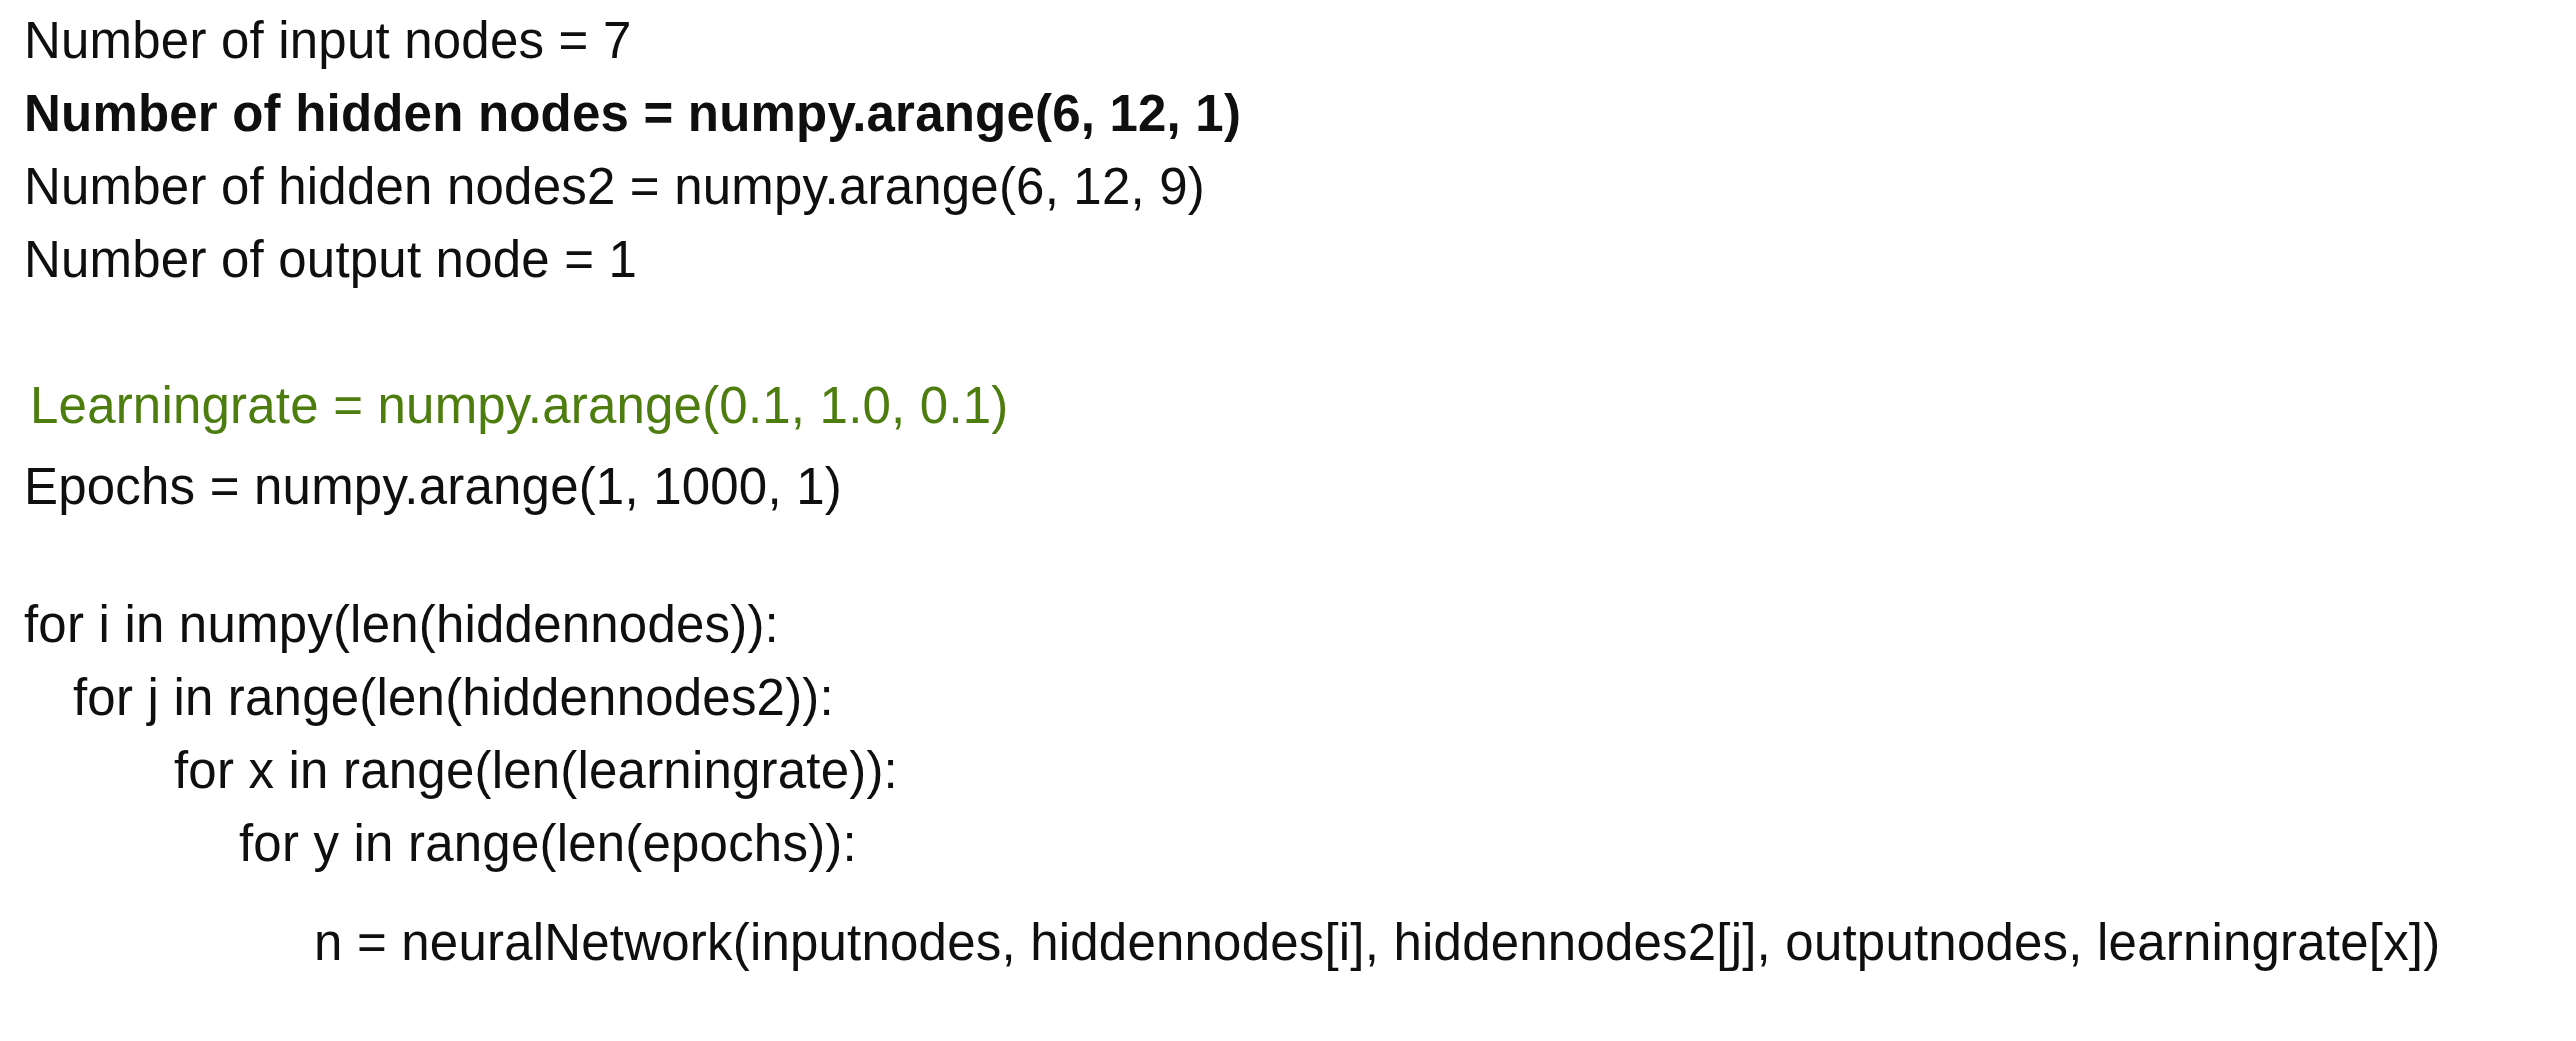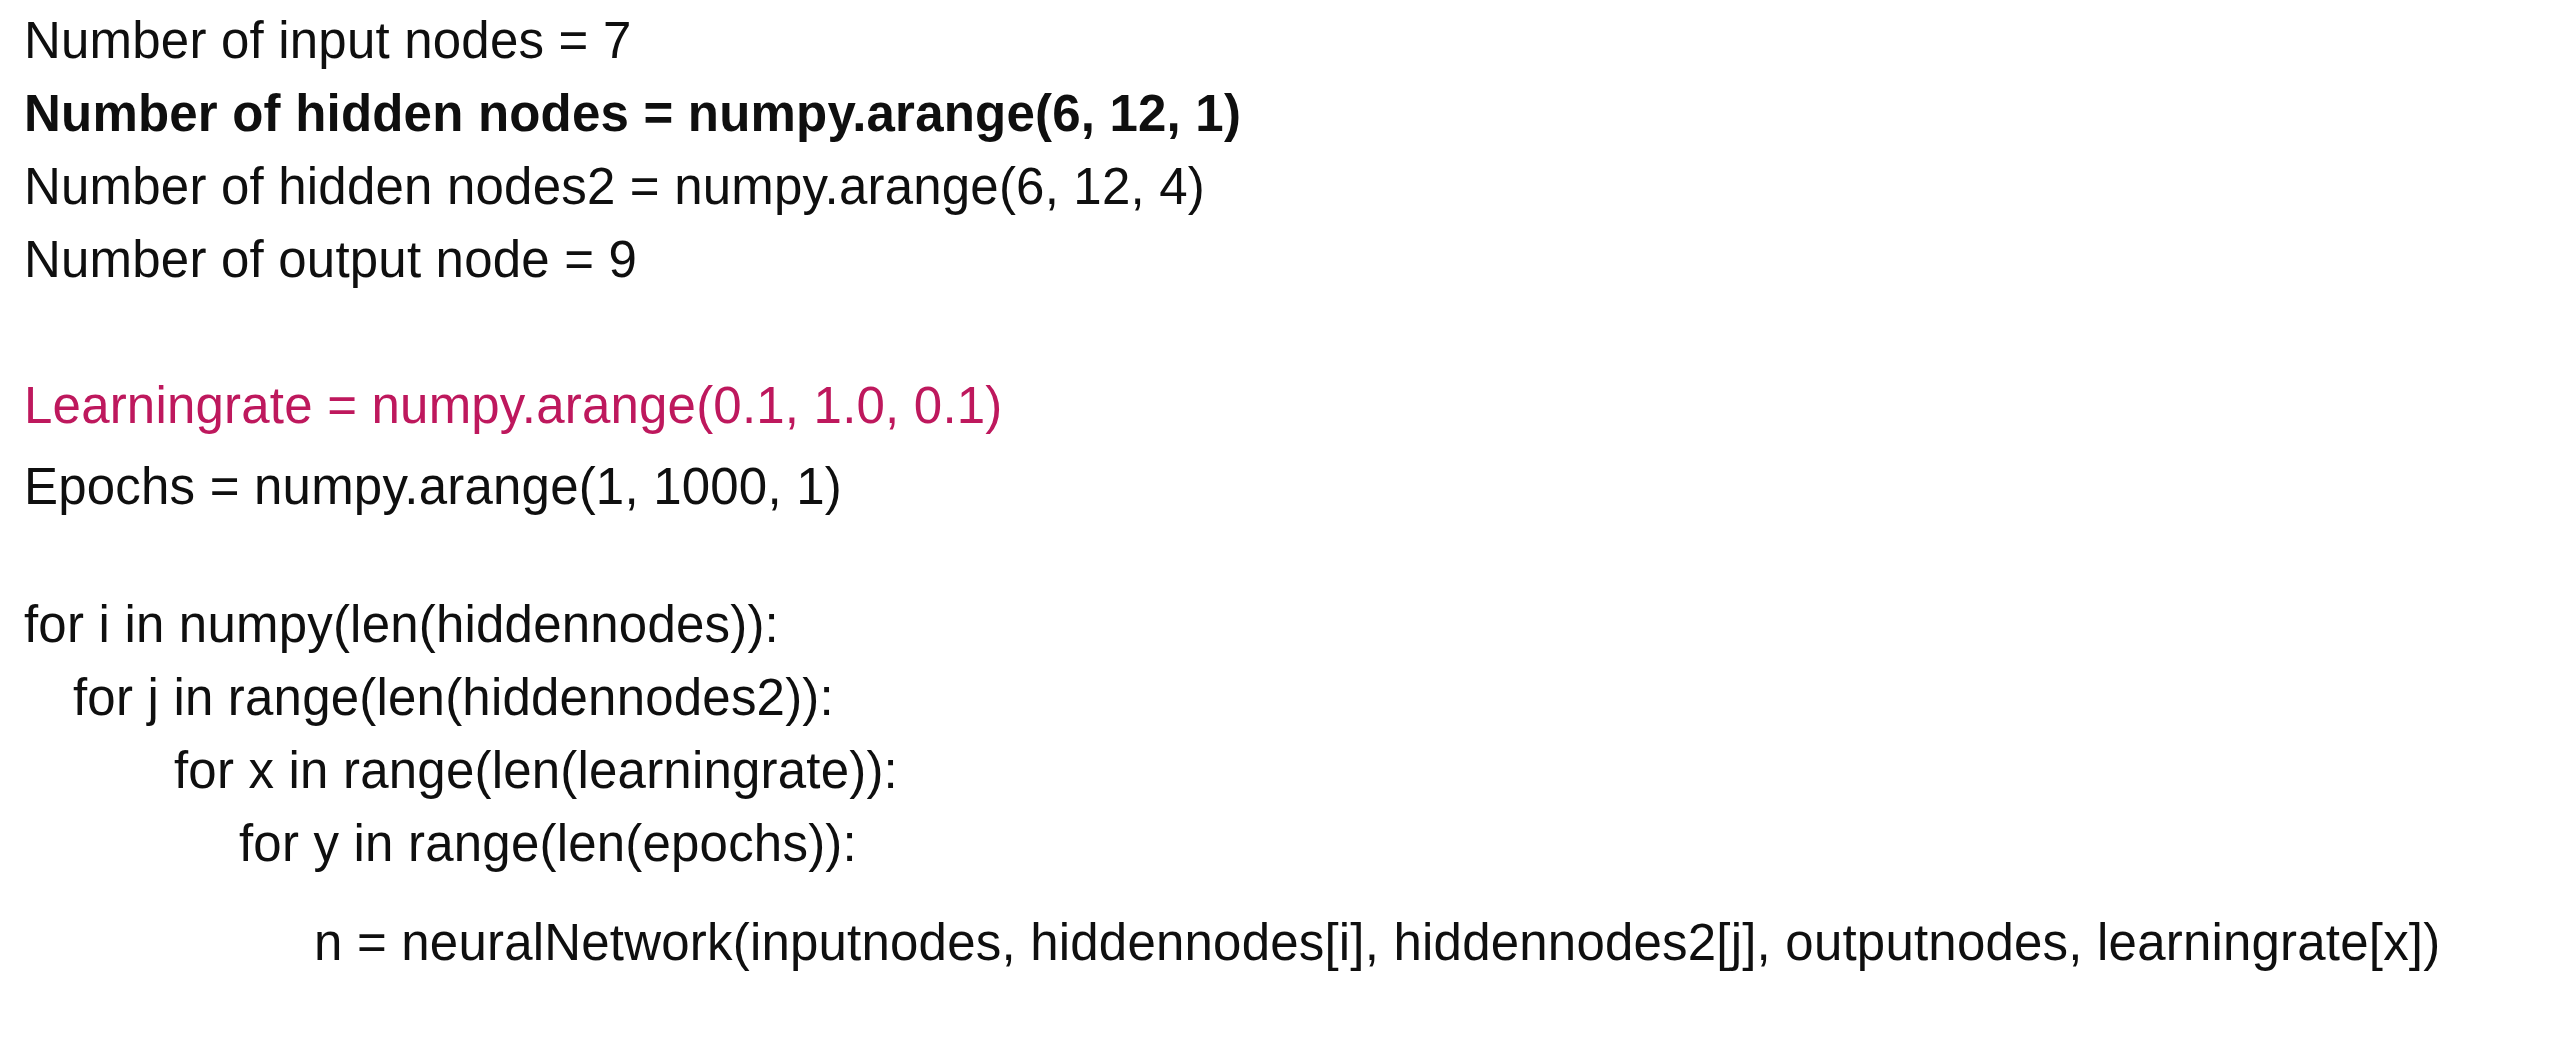--- a/index.html
+++ b/index.html
@@ -46,24 +46,24 @@
   .ind-2 { padding-left: 166px; margin-left: 8px; }
   .ind-3 { padding-left: 239px; }
   .ind-4 { padding-left: 314px; }
 </style>
 </head>
 <body style="background: rgb(255, 255, 255);">
 
 <div id="code-block">
     <div class="code-line ind-0" style="top: 4.2px; color: rgb(15, 15, 15);">Number of input nodes = 7</div>
     <div class="code-line ind-0" style="top: 77px; color: rgb(15, 15, 15); font-weight: bold;">Number of hidden nodes = numpy.arange(6, 12, 1)</div>
-    <div class="code-line ind-0" style="top: 150px; color: rgb(15, 15, 15);">Number of hidden nodes2 = numpy.arange(6, 12, 4)</div>
-    <div class="code-line ind-0" style="top: 223px; color: rgb(15, 15, 15);">Number of output node = 9</div>
+    <div class="code-line ind-0" style="top: 150px; color: rgb(15, 15, 15);">Number of hidden nodes2 = numpy.arange(6, 12, 9)</div>
+    <div class="code-line ind-0" style="top: 223px; color: rgb(15, 15, 15);">Number of output node = 1</div>
     <div class="blank-line ind-0" style="top: 296px;"></div>
-    <div class="code-line ind-0" style="top: 369px; color: #be185d;">Learningrate = numpy.arange(0.1, 1.0, 0.1)</div>
+    <div class="code-line ind-0" style="top: 369px; color: #4d7c0f; margin-left: 6px;">Learningrate = numpy.arange(0.1, 1.0, 0.1)</div>
     <div class="code-line ind-0" style="top: 442px; color: rgb(15, 15, 15); margin-top: 8px;">Epochs = numpy.arange(1, 1000, 1)</div>
     <div class="blank-line ind-0" style="top: 515px;"></div>
     <div class="code-line ind-0" style="top: 588px; color: rgb(15, 15, 15);">for i in numpy(len(hiddennodes)):</div>
     <div class="code-line ind-1" style="top: 661px; color: rgb(15, 15, 15);">for j in range(len(hiddennodes2)):</div>
     <div class="code-line ind-2" style="top: 734px; color: rgb(15, 15, 15);">for x in range(len(learningrate)):</div>
     <div class="code-line ind-3" style="top: 807px; color: rgb(15, 15, 15); text-align: right;">for y in range(len(epochs)):</div>
     <div class="blank-line ind-0" style="top: 880px;"></div>
     <div class="code-line ind-4" style="top: 906px; color: rgb(15, 15, 15);">n = neuralNetwork(inputnodes, hiddennodes[i], hiddennodes2[j], outputnodes, learningrate[x])</div>
   </div>
 

